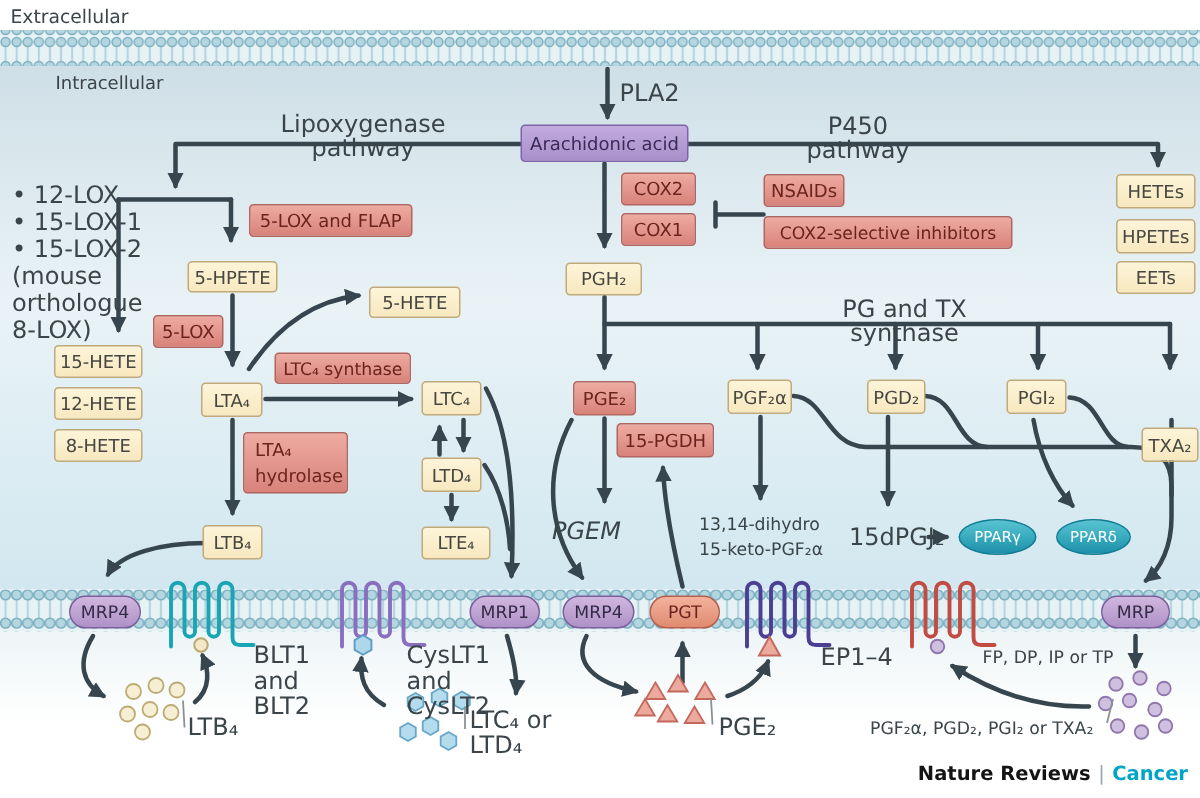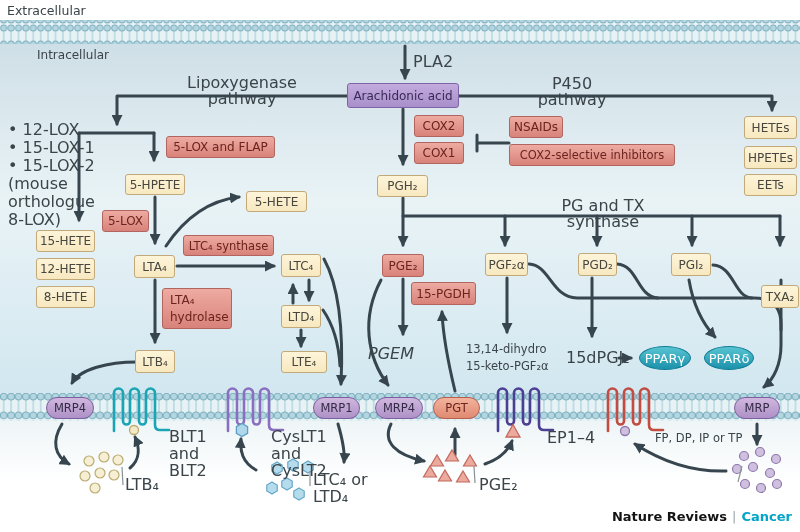--- a/index.html
+++ b/index.html
@@ -16,21 +16,21 @@
   .box{position:absolute;z-index:2;display:flex;align-items:center;justify-content:center;
        font-size:12px;border-radius:3px;box-sizing:border-box;}
   .ybox{background:linear-gradient(#fdf4d9,#f7e8bf);border:1px solid #c2a979;color:#474740;}
   .rbox{background:linear-gradient(#eeaba1,#d8827a);border:1px solid #b2645e;color:#6b241d;}
   .pbox{background:linear-gradient(#c2abdd,#a88fca);border:1px solid #7f63a9;color:#3a2a58;}
   .tbox{position:absolute;z-index:2;display:flex;align-items:center;justify-content:center;
         font-size:11.5px;border-radius:12px;background:linear-gradient(#d0b7de,#ae91c7);
         border:1.5px solid #7c5f9e;color:#332a45;box-sizing:border-box;}
   .tbox.pgt-style{background:linear-gradient(#f3b29d,#e08a71);border-color:#b55f4e;color:#6b241d;}
   .ppar{position:absolute;z-index:2;display:flex;align-items:center;justify-content:center;
-        font-size:13px;border-radius:50%;background:linear-gradient(#58c4d2,#1b91aa);
+        font-size:10px;border-radius:50%;background:linear-gradient(#58c4d2,#1b91aa);
         border:1.5px solid #0f7c94;color:#ffffff;box-sizing:border-box;}
   .small{font-size:11.5px;}
   .footer{position:absolute;z-index:2;font-size:13px;font-weight:bold;text-align:right;}
   .footer .jr{color:#141414;}
   .footer .dv{color:#9aa6ab;font-weight:normal;padding:0 5px;}
   .footer .sc{color:#00a5c8;}
 </style>
 </head>
 <body>
 
@@ -190,20 +190,21 @@
   <div class="lbl pre" style="left:169px;top:428px;width:70px;line-height:17px;">BLT1 and
 BLT2</div>
   <div class="lbl pre" style="left:271px;top:428px;width:80px;line-height:17px;">CysLT1 and
 CysLT2</div>
   <div class="lbl" style="left:547px;top:430px;">EP1–4</div>
   <div class="lbl small" style="left:655px;top:430px;width:104px;">FP, DP, IP or TP</div>
   <div class="lbl" style="left:125px;top:477px;">LTB₄</div>
   <div class="lbl pre" style="left:313px;top:471px;width:56px;line-height:17px;">LTC₄ or
 LTD₄</div>
   <div class="lbl" style="left:479px;top:477px;">PGE₂</div>
+  <div class="lbl small" style="left:580px;top:477px;width:166px;">PGF₂α, PGD₂, PGI₂ or TXA₂</div>
 
   <div class="box ybox" style="left:125px;top:174px;width:60px;height:21px;">5-HPETE</div>
   <div class="box ybox" style="left:246px;top:191px;width:61px;height:21px;">5-HETE</div>
   <div class="box ybox" style="left:36px;top:230px;width:59px;height:22px;">15-HETE</div>
   <div class="box ybox" style="left:36px;top:258px;width:59px;height:22px;">12-HETE</div>
   <div class="box ybox" style="left:36px;top:286px;width:59px;height:22px;">8-HETE</div>
   <div class="box ybox" style="left:134px;top:255px;width:41px;height:23px;">LTA₄</div>
   <div class="box ybox" style="left:281px;top:254px;width:40px;height:23px;">LTC₄</div>
   <div class="box ybox" style="left:281px;top:305px;width:40px;height:23px;">LTD₄</div>
   <div class="box ybox" style="left:281px;top:351px;width:46px;height:22px;">LTE₄</div>

